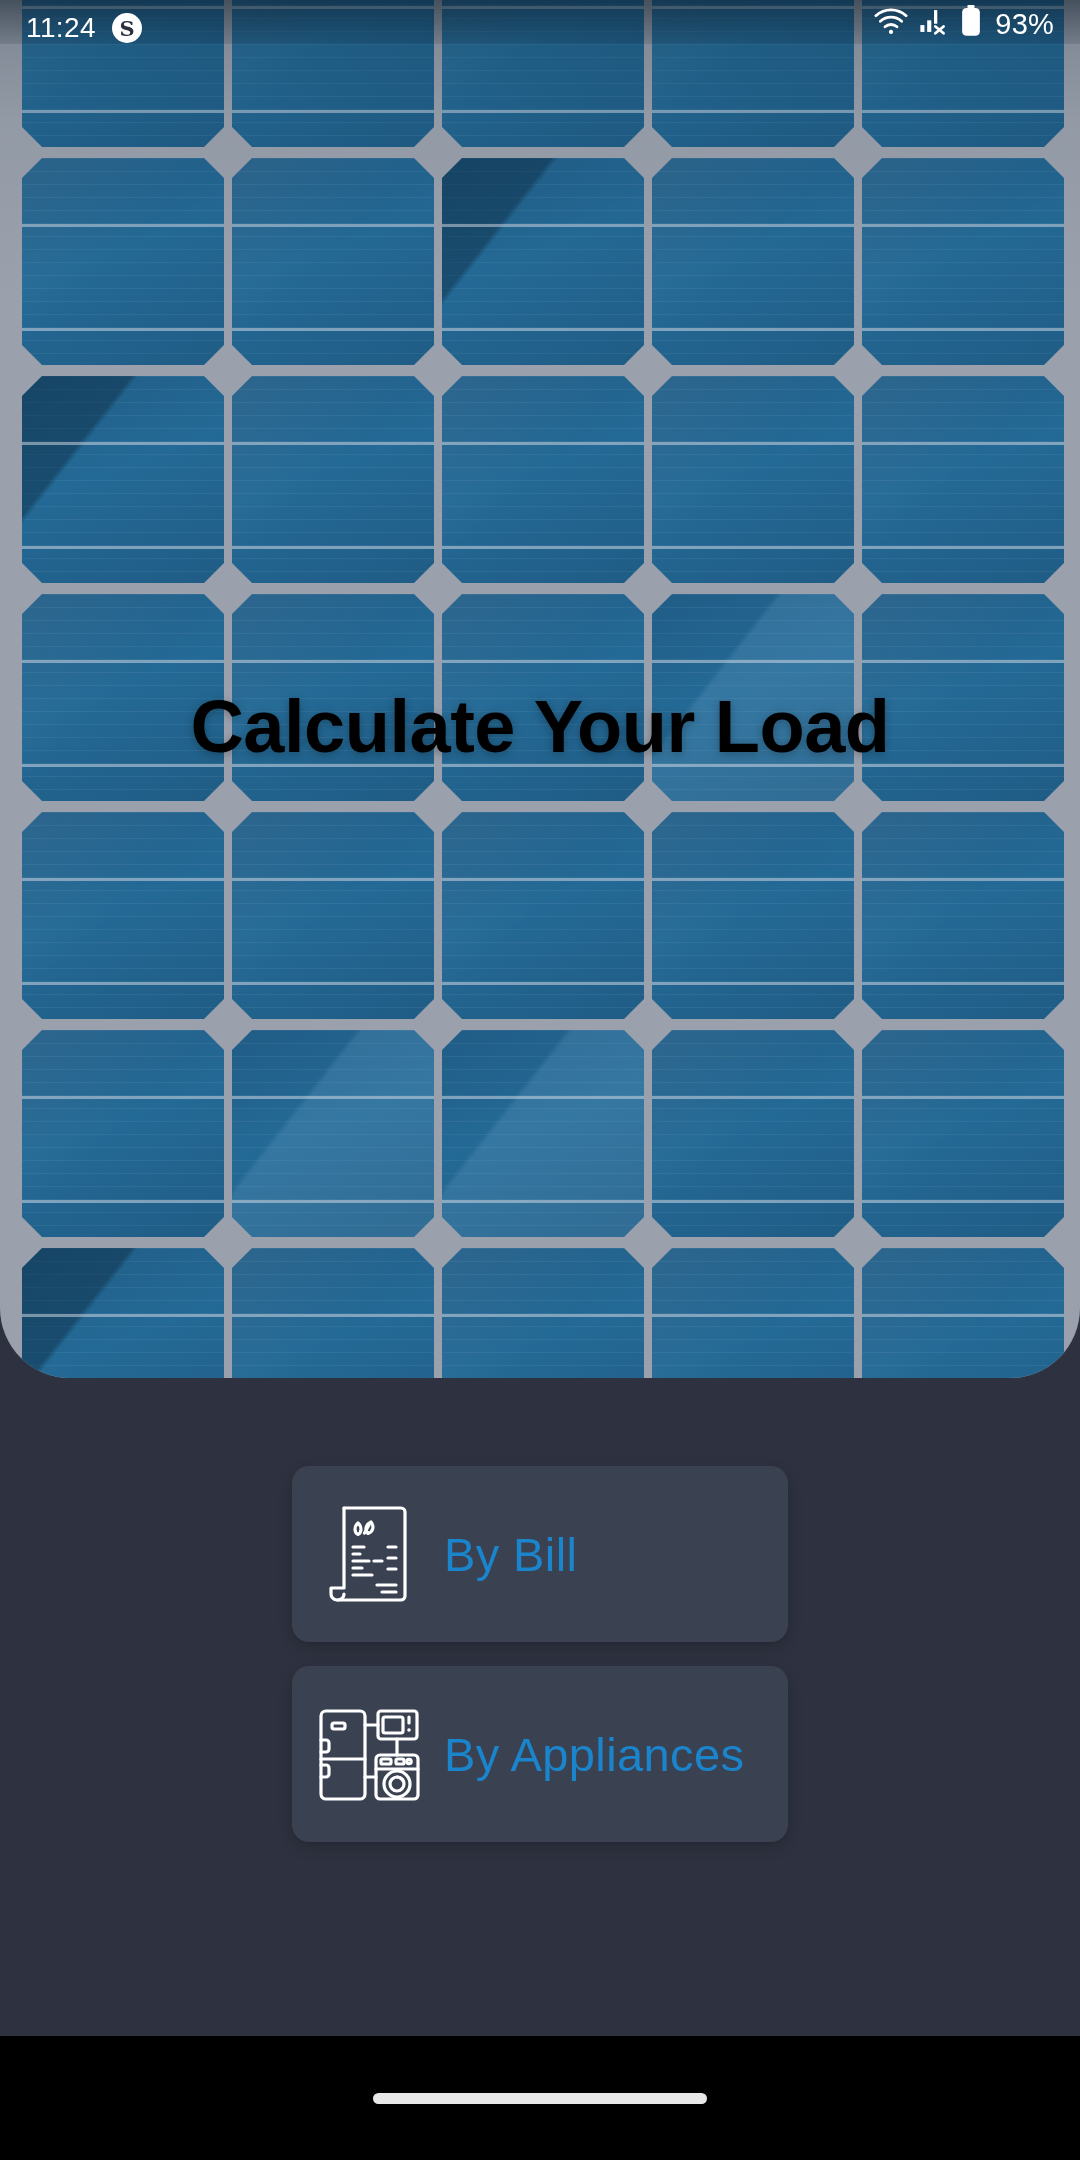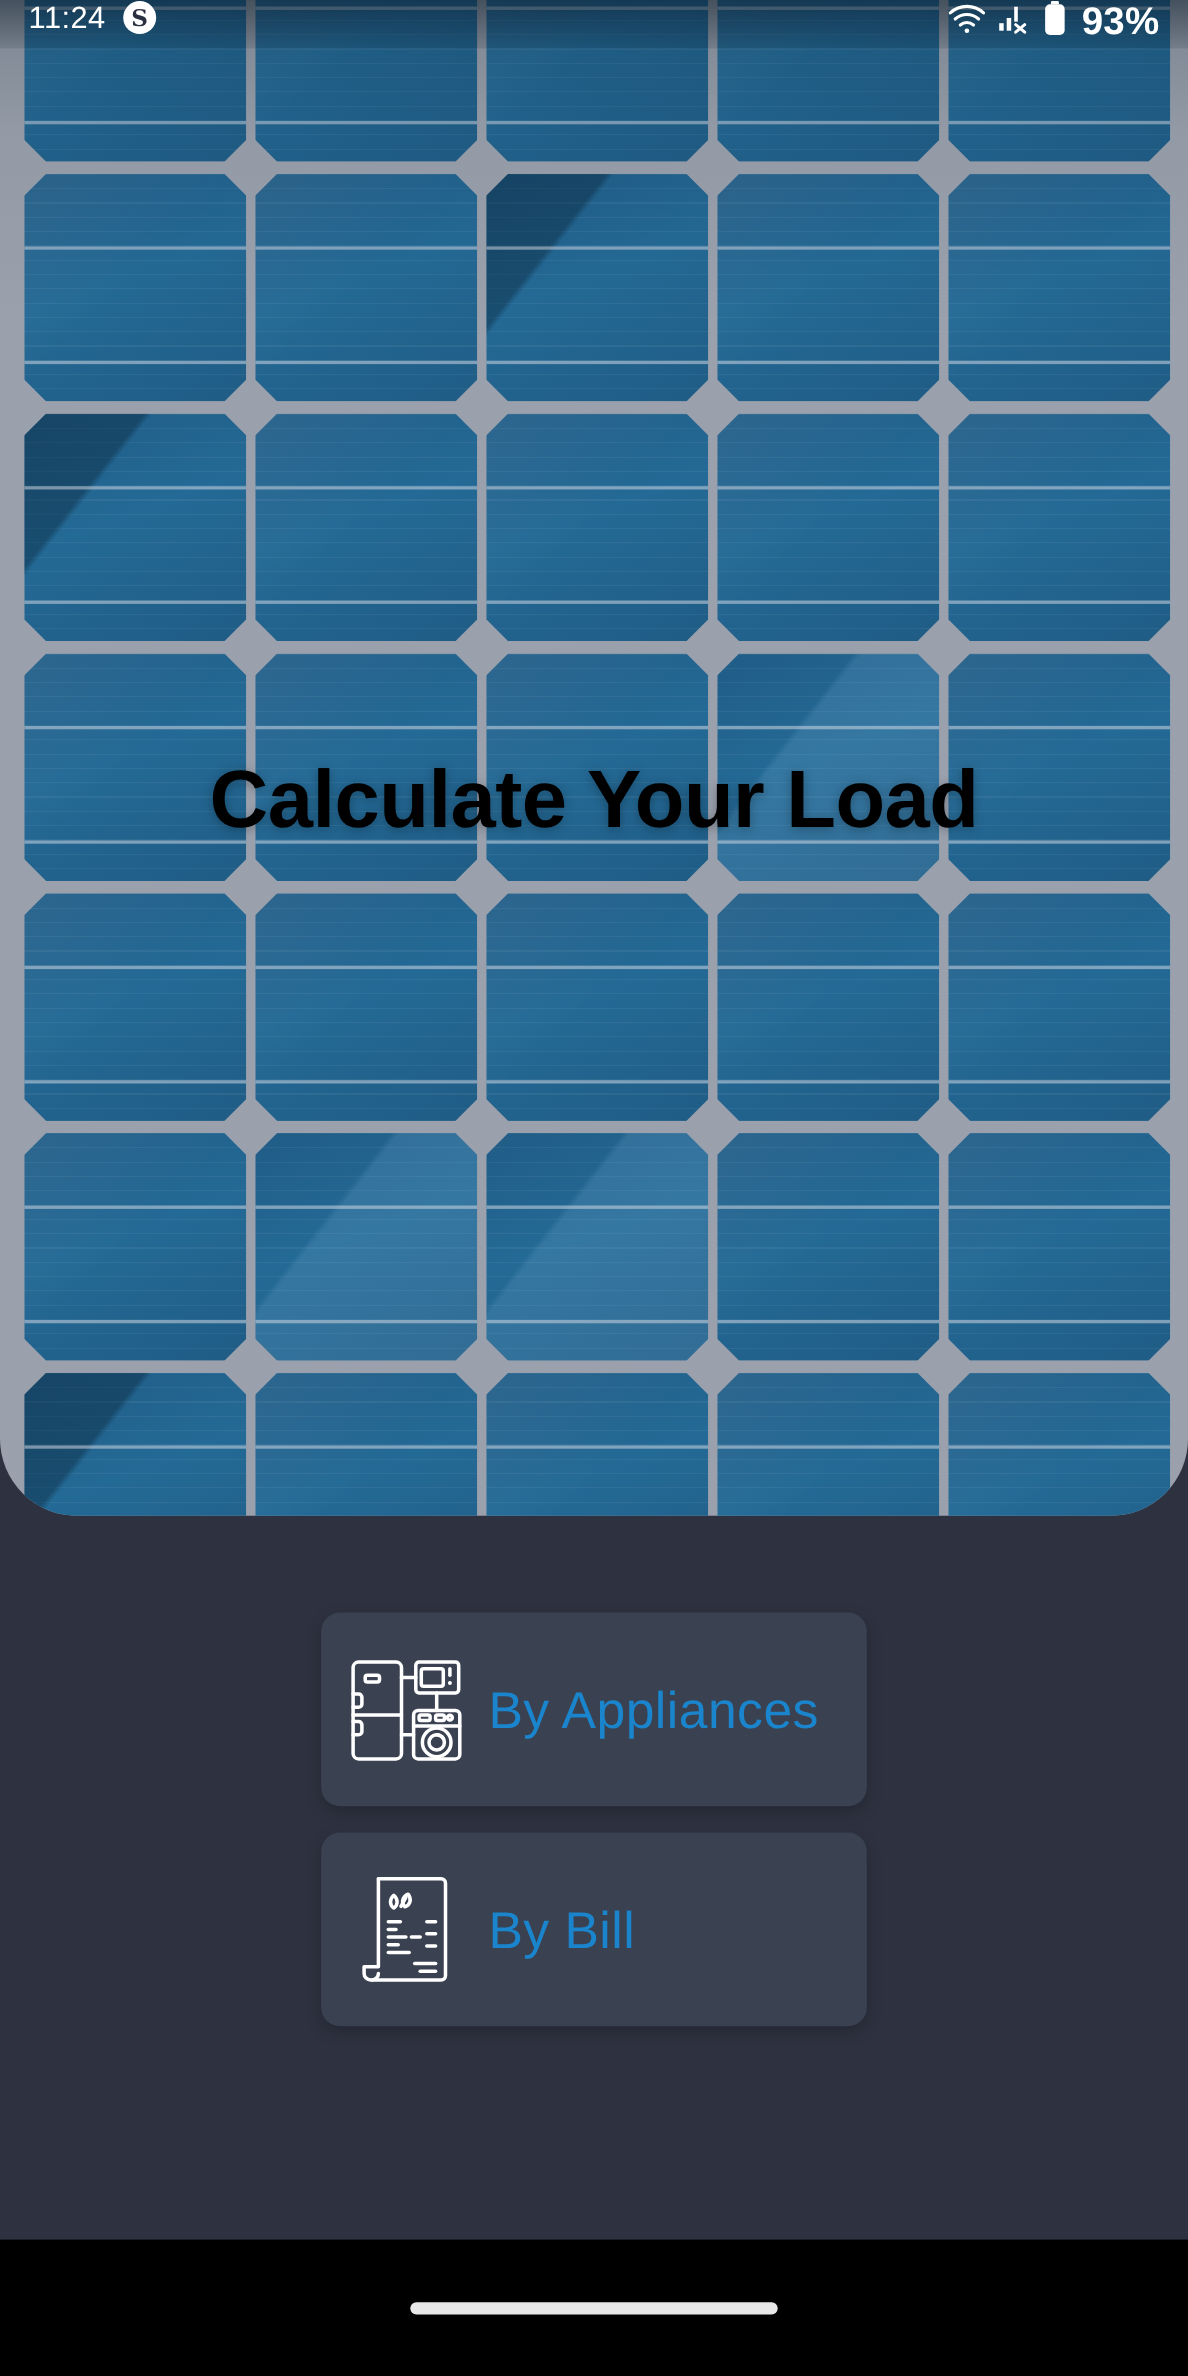--- a/index.html
+++ b/index.html
@@ -113,42 +113,42 @@
     letter-spacing:-0.5px;
     text-shadow:0 2px 10px rgba(0,0,0,0.28);
   }
 
   
   .statusbar {
     position:absolute;
     left:0; top:0;
     width:1080px; height:44px;
     display:flex;
-    align-items:flex-start;
+    align-items:flex-end;
     justify-content:space-between;
     padding:0 26px;
     color:#ffffff;
     font-size:27px;
     z-index:10;
     background:linear-gradient(to bottom, rgba(6,20,34,0.45), rgba(6,20,34,0.12));
   }
   .sb-left { display:flex; align-items:center; gap:16px; }
   .sb-time { font-size:28px; font-weight:normal; letter-spacing:0.4px; }
   .sb-badge {
     width:30px; height:30px;
     border-radius:50%;
     background:#ffffff;
     color:#2a3040;
     font-size:21px;
     font-weight:bold;
     display:flex; align-items:center; justify-content:center;
     font-family:"DejaVu Serif", serif;
   }
   .sb-right { display:flex; align-items:center; gap:11px; }
-  .sb-pct { font-size:35px; font-weight:bold; letter-spacing:0.2px; margin-left:2px; }
+  .sb-pct { font-size:29px; font-weight:normal; letter-spacing:0.2px; margin-left:2px; }
 
   
   .actions {
     position:absolute;
     left:292px; top:1466px;
     width:496px;
   }
   .action-btn {
     position:relative;
     width:496px;
@@ -271,52 +271,20 @@
         <svg width="22" height="32" viewBox="0 0 14 22" fill="none">
           <rect x="4.5" y="0" width="5" height="2.2" rx="0.8" fill="#fff"></rect>
           <rect x="0.9" y="2" width="12.2" height="19.2" rx="3" fill="#fff"></rect>
         </svg>
       </span>
       <span class="sb-pct">93%</span>
     </div>
   </div>
 
   <div class="actions">
-
-    <div class="action-btn">
-      <span class="btn-icon">
-        <svg width="108" height="106" viewBox="0 0 108 106" fill="none" stroke="#ffffff" stroke-width="3.2" stroke-linejoin="round" stroke-linecap="round">
-
-          <rect x="7" y="10" width="44" height="88" rx="5"></rect>
-          <line x1="7" y1="58" x2="51" y2="58"></line>
-          <rect x="18" y="22" width="13" height="6" rx="2"></rect>
-          <path d="M7 39h5a3 3 0 0 1 3 3v6a3 3 0 0 1-3 3H7"></path>
-          <path d="M7 64h5a3 3 0 0 1 3 3v6a3 3 0 0 1-3 3H7"></path>
-
-          <rect x="64" y="10" width="39" height="28" rx="3"></rect>
-          <rect x="69" y="16" width="20" height="16" rx="2"></rect>
-          <line x1="95" y1="16" x2="95" y2="22"></line>
-          <circle cx="95" cy="29" r="1.8" fill="#fff" stroke="none"></circle>
-
-          <rect x="62" y="54" width="42" height="44" rx="4"></rect>
-          <line x1="62" y1="68" x2="104" y2="68"></line>
-          <rect x="67" y="58" width="10" height="5" rx="1.6"></rect>
-          <rect x="82" y="58" width="8" height="5" rx="1.6"></rect>
-          <circle cx="95" cy="60.5" r="2.2"></circle>
-          <circle cx="83" cy="83" r="13"></circle>
-          <circle cx="83" cy="83" r="7"></circle>
-          <path d="M83 76a7 7 0 0 1 6 3.4"></path>
-
-          <line x1="51" y1="24" x2="64" y2="24"></line>
-          <line x1="83" y1="38" x2="83" y2="54"></line>
-          <line x1="51" y1="76" x2="62" y2="76"></line>
-        </svg>
-      </span>
-      <span class="btn-label">By Appliances</span>
-    </div>
 
     <div class="action-btn">
       <span class="btn-icon">
         <svg width="92" height="106" viewBox="0 0 92 106" fill="none" stroke="#ffffff" stroke-width="3.2" stroke-linejoin="round" stroke-linecap="round">
 
           <path d="M22 7h57a4 4 0 0 1 4 4v84a4 4 0 0 1-4 4H16"></path>
           <path d="M22 7v80H9v6a6 6 0 0 0 6 6h1a6 6 0 0 0 6-6"></path>
 
           <path d="M36 22c-4 3.5-4 9 0 11.5 4-2.5 4-8 0-11.5z"></path>
           <path d="M49 21c-5.5 2.5-6.5 8-3 11.5 5-1.5 6.5-7 3-11.5z"></path>
@@ -331,19 +299,51 @@
           <line x1="66" y1="46" x2="74" y2="46"></line>
           <line x1="66" y1="57" x2="74" y2="57"></line>
           <line x1="66" y1="68" x2="74" y2="68"></line>
           <line x1="55" y1="84" x2="74" y2="84"></line>
           <line x1="60" y1="91" x2="74" y2="91"></line>
         </svg>
       </span>
       <span class="btn-label">By Bill</span>
     </div>
 
+    <div class="action-btn">
+      <span class="btn-icon">
+        <svg width="108" height="106" viewBox="0 0 108 106" fill="none" stroke="#ffffff" stroke-width="3.2" stroke-linejoin="round" stroke-linecap="round">
+
+          <rect x="7" y="10" width="44" height="88" rx="5"></rect>
+          <line x1="7" y1="58" x2="51" y2="58"></line>
+          <rect x="18" y="22" width="13" height="6" rx="2"></rect>
+          <path d="M7 39h5a3 3 0 0 1 3 3v6a3 3 0 0 1-3 3H7"></path>
+          <path d="M7 64h5a3 3 0 0 1 3 3v6a3 3 0 0 1-3 3H7"></path>
+
+          <rect x="64" y="10" width="39" height="28" rx="3"></rect>
+          <rect x="69" y="16" width="20" height="16" rx="2"></rect>
+          <line x1="95" y1="16" x2="95" y2="22"></line>
+          <circle cx="95" cy="29" r="1.8" fill="#fff" stroke="none"></circle>
+
+          <rect x="62" y="54" width="42" height="44" rx="4"></rect>
+          <line x1="62" y1="68" x2="104" y2="68"></line>
+          <rect x="67" y="58" width="10" height="5" rx="1.6"></rect>
+          <rect x="82" y="58" width="8" height="5" rx="1.6"></rect>
+          <circle cx="95" cy="60.5" r="2.2"></circle>
+          <circle cx="83" cy="83" r="13"></circle>
+          <circle cx="83" cy="83" r="7"></circle>
+          <path d="M83 76a7 7 0 0 1 6 3.4"></path>
+
+          <line x1="51" y1="24" x2="64" y2="24"></line>
+          <line x1="83" y1="38" x2="83" y2="54"></line>
+          <line x1="51" y1="76" x2="62" y2="76"></line>
+        </svg>
+      </span>
+      <span class="btn-label">By Appliances</span>
+    </div>
+
   </div>
 
   <div class="navbar">
     <div class="home-pill"></div>
   </div>
 
 </div>
 
 </body></html>

